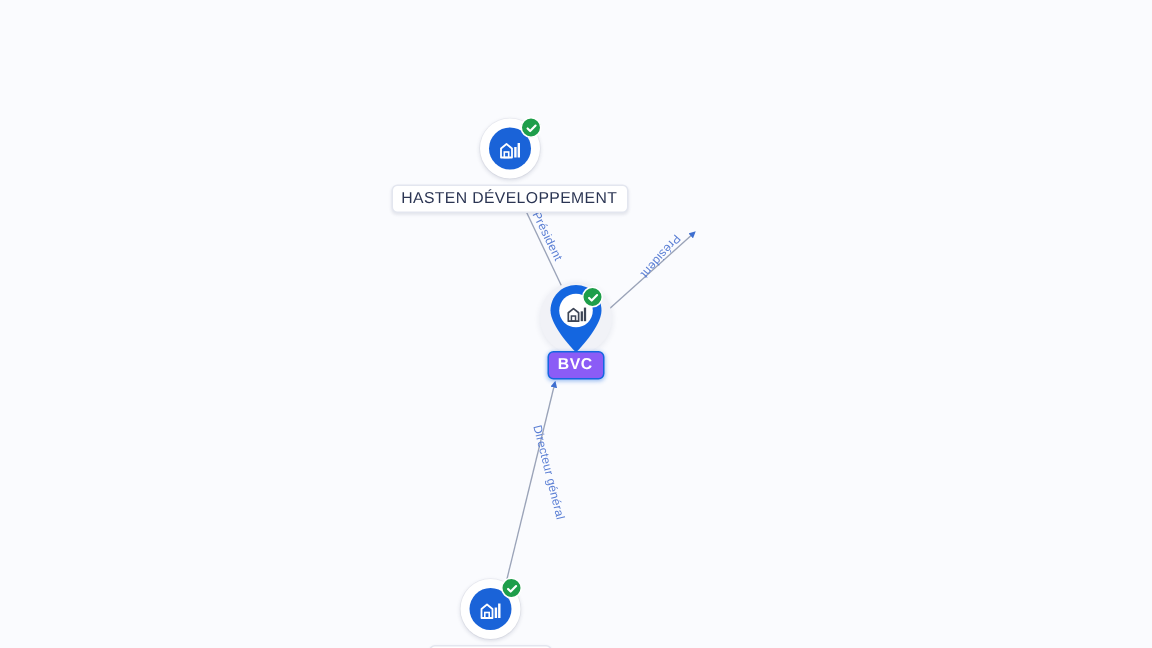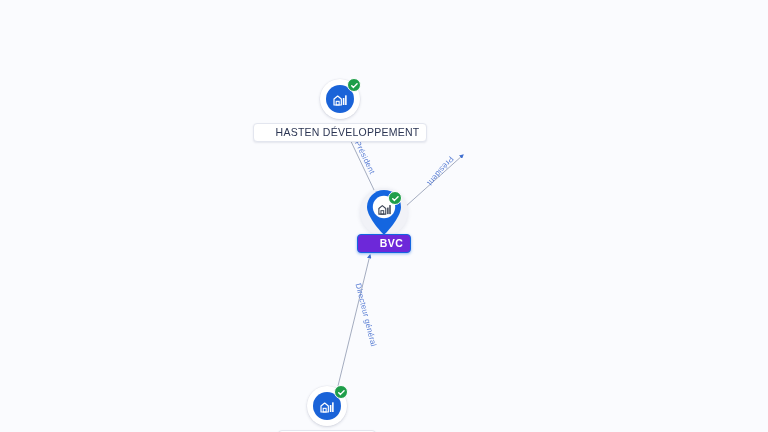--- a/index.html
+++ b/index.html
@@ -80,31 +80,31 @@
     box-sizing: border-box;
   }
   .verified-badge svg { display: block; }
 
   
   .node-label {
     margin-top: 4px;
     background: #ffffff;
     border: 1px solid #e3e6ef;
     border-radius: 4px;
-    padding: 3px 7px 3px 22px;
+    padding: 3px 7px 3px 6px;
     font-size: 10.5px;
     line-height: 11px;
     letter-spacing: 0.25px;
     color: #2b3553;
     white-space: nowrap;
     box-shadow: 0 1px 2px rgba(40,50,90,0.10);
   }
 
   .node-label.selected {
-    background: #6d28d9;
+    background: #8b5cf6;
     border-color: #1466e0;
     color: #ffffff;
     font-weight: bold;
     letter-spacing: 0.4px;
     box-shadow: 0 1px 3px rgba(20,102,224,0.45);
   }
 
   
   .pin-node {
     position: absolute;

